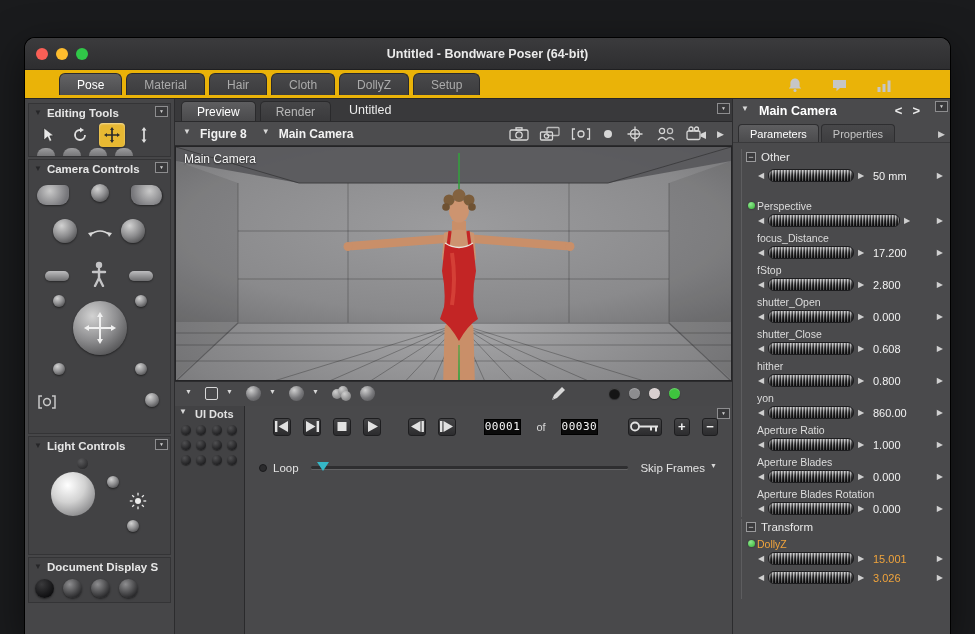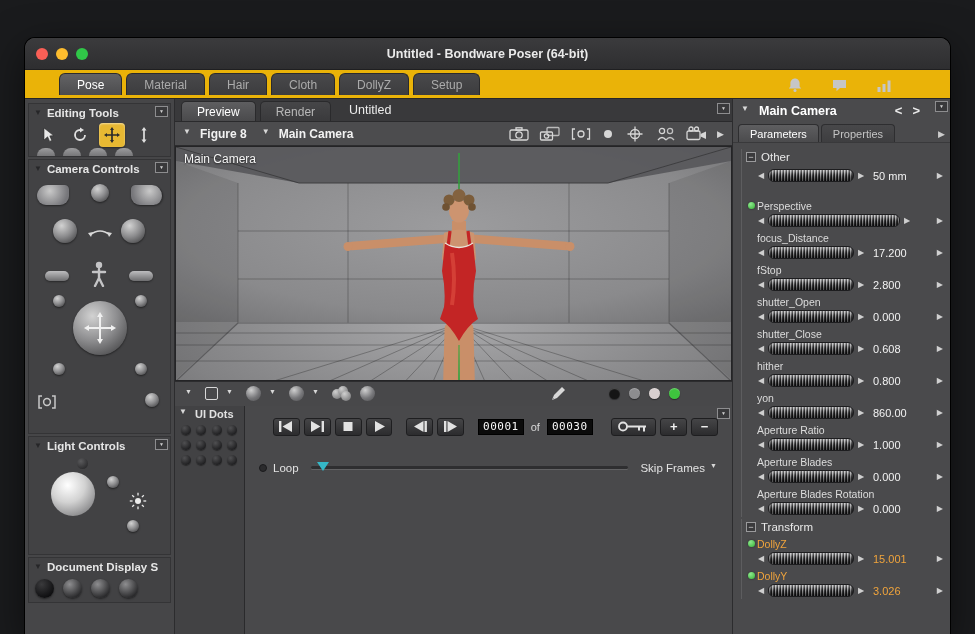--- a/index.html
+++ b/index.html
@@ -93,21 +93,21 @@
   .tdots{display:flex; gap:9px; margin-right:42px;}
   .tdot{width:11px; height:11px; border-radius:50%; box-shadow:inset 0 1px 1px rgba(255,255,255,.25), 0 1px 1px rgba(0,0,0,.4);}
   
   .bottom-row{flex:1; display:flex; overflow:hidden;}
   .ui-dots{width:70px; background:#424244; border-right:1px solid #2a2a2c; padding:2px 4px;}
   .ui-dots-header{display:flex; gap:4px; align-items:center; color:#e2e2e2; font-size:11px; font-weight:bold;}
   .dots-grid{display:grid; grid-template-columns:repeat(4,1fr); gap:5px 4px; padding:5px 2px;}
   .uidot{width:10px; height:10px; border-radius:50%;
          background:radial-gradient(circle at 35% 30%, #505052, #202022 72%); box-shadow:0 1px 1px rgba(0,0,0,.4);}
   .timeline{flex:1; position:relative; background:#49494b;}
-  .transport-row{position:absolute; left:28px; top:12px; right:14px; display:flex; align-items:center; gap:4px;}
+  .transport-row{position:absolute; left:28px; top:12px; right:14px; display:flex; align-items:center; gap:12px;}
   .tbtn{width:27px; height:18px; background:linear-gradient(#454547,#2c2c2e); border:1px solid #1e1e20;
         border-radius:3px; display:flex; align-items:center; justify-content:center;}
   .tbtn.wide{width:46px;}
   .frame-box{width:46px; height:16px; background:#0b0b0b; border:1px solid #000; color:#fafafa;
              font-family:"DejaVu Sans Mono",monospace; font-size:11px; display:flex; align-items:center;
              justify-content:center; letter-spacing:.5px;}
   .of-label{color:#d8d8d8; font-size:11px; margin:0 3px;}
   .pm-label{color:#efefef; font-size:13px; font-weight:bold; line-height:1;}
   .loop-row{position:absolute; left:14px; right:10px; top:52px; height:20px; display:flex; align-items:center;}
   .loop-dot{width:8px; height:8px; border-radius:50%; background:#2b2b2d; border:1px solid #1a1a1c; margin-right:6px;}
@@ -826,26 +826,20 @@
                 </div>
                 <div class="pdial-row">
                   <span class="darrow">◀</span>
                   <span class="dial"></span>
                   <span class="darrow">▶</span>
                   <span class="pvalue">15.001</span>
                   <span class="pnext">▶</span>
                 </div>
               </div>
               <div class="param hl">
-                <div class="pname-row">
-                  <span class="gdot-gutter">
-                    <span class="gdot"></span>
-                  </span>
-                  <span class="pname">DollyY</span>
-                </div>
                 <div class="pdial-row">
                   <span class="darrow">◀</span>
                   <span class="dial"></span>
                   <span class="darrow">▶</span>
                   <span class="pvalue">3.026</span>
                   <span class="pnext">▶</span>
                 </div>
               </div>
             </div>
           </div>

